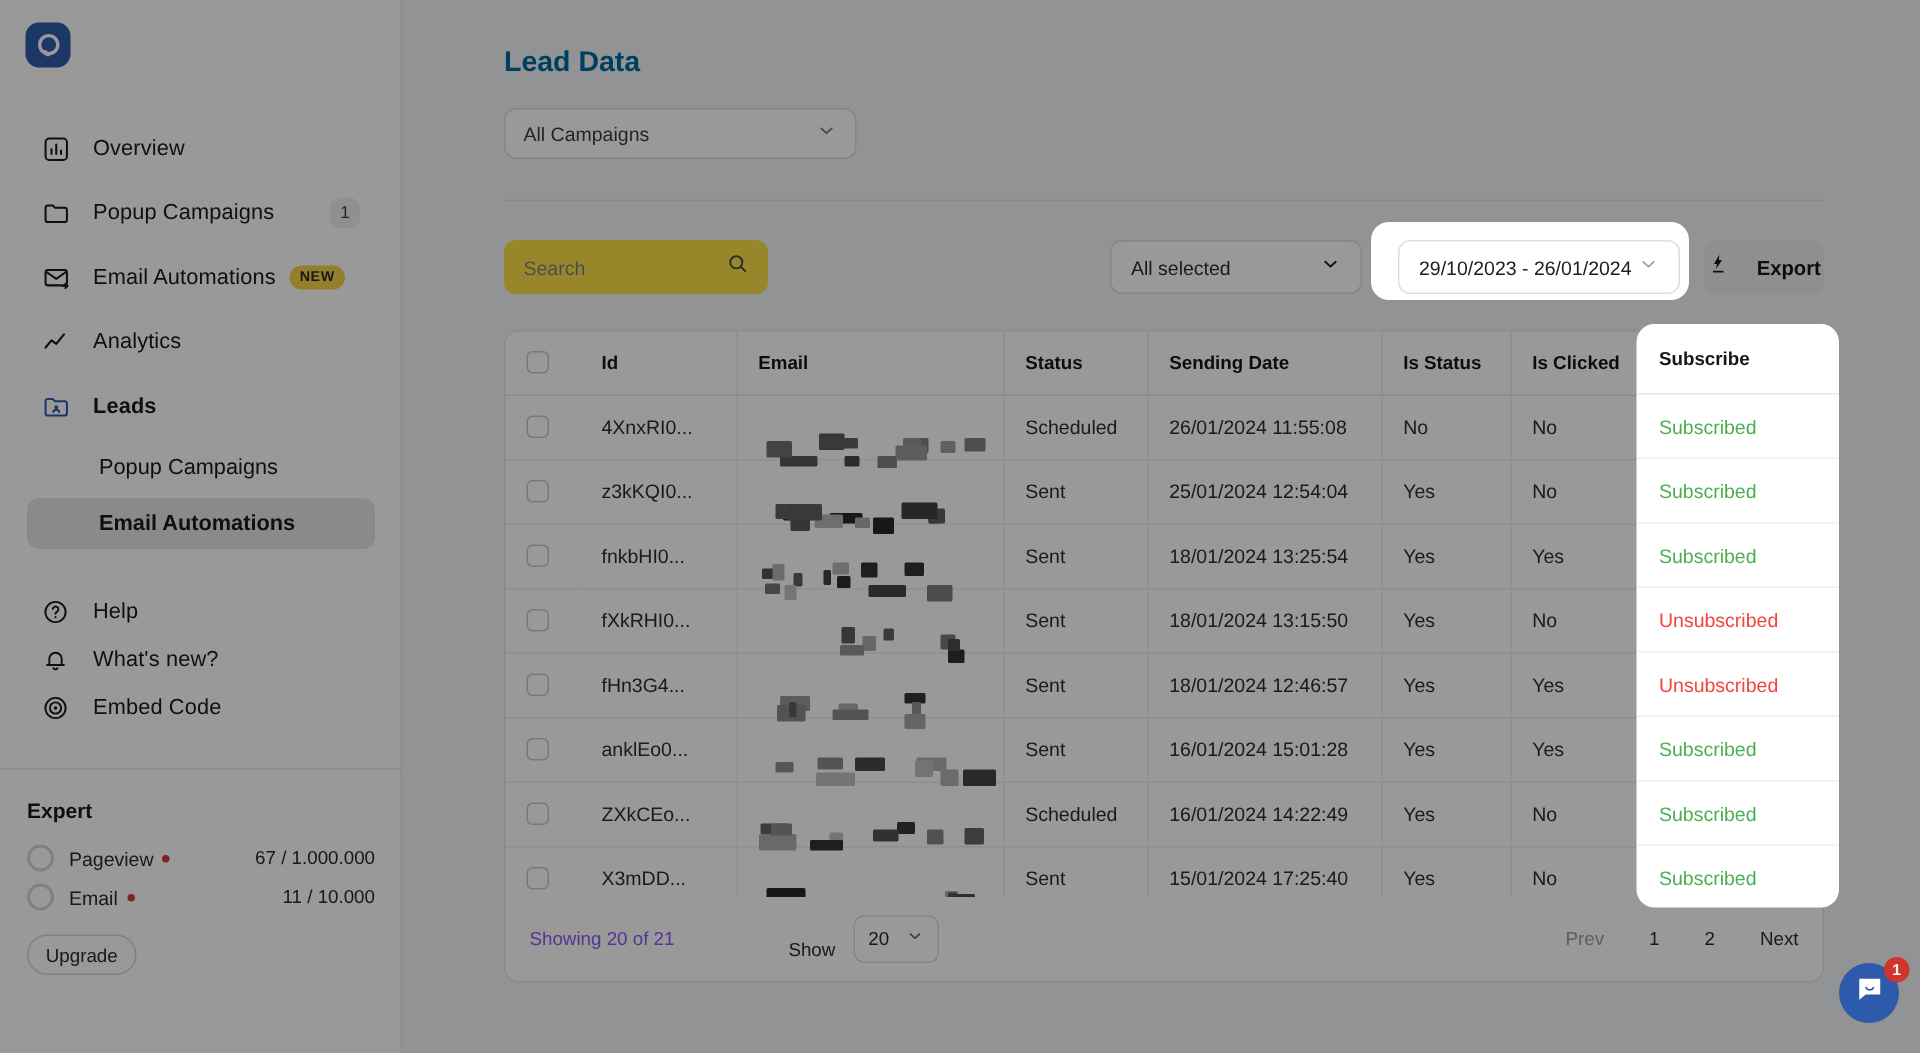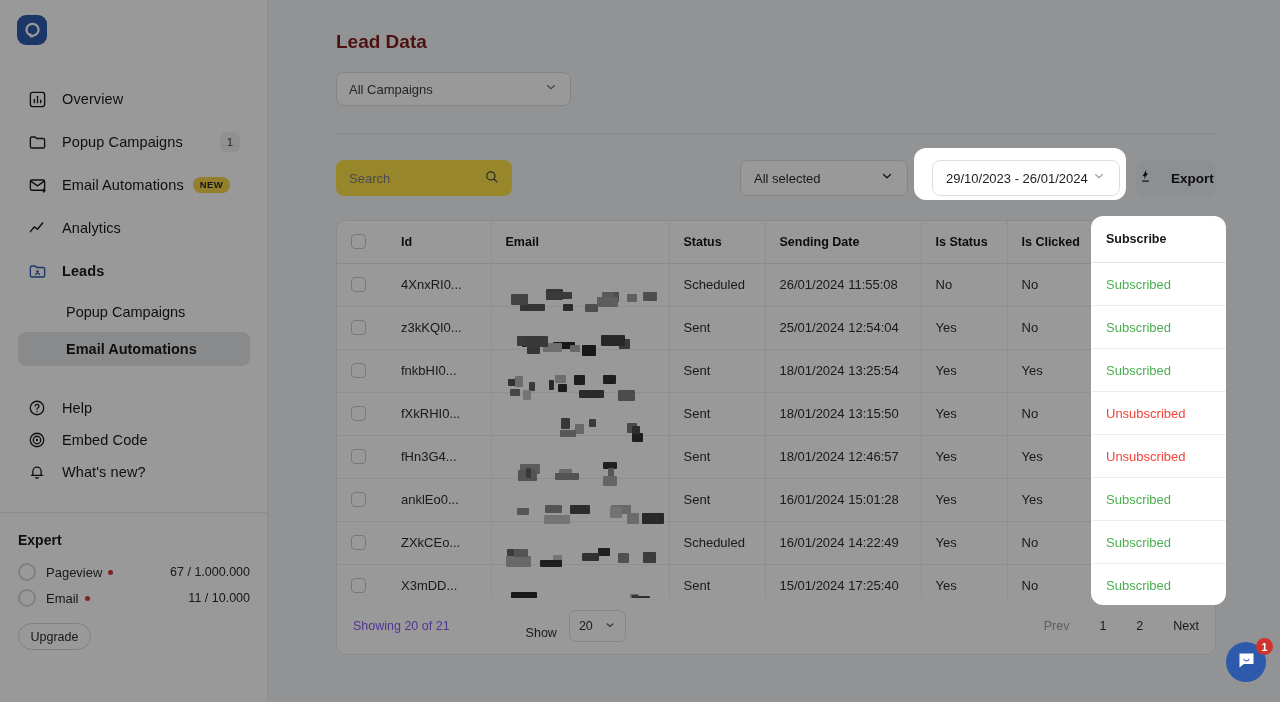--- a/index.html
+++ b/index.html
@@ -88,21 +88,21 @@
   }
 
   
   .main {
     position: absolute; left: 268px; top: 0;
     width: 1012px; height: 702px;
     background: #f4f5f7;
   }
   .page-title {
     position: absolute; left: 68px; top: 31px;
-    font-size: 19px; font-weight: bold; color: #7f1d1d;
+    font-size: 19px; font-weight: bold; color: #0369a1;
   }
   .campaign-select {
     position: absolute; left: 68px; top: 72px;
     width: 235px; height: 34px;
     border: 1px solid #dcdee2; border-radius: 8px; background: #fff;
     display: flex; align-items: center; padding: 0 12px;
     cursor: pointer;
   }
   .campaign-select .txt { font-size: 13px; color: #3a3d42; }
   .chev { margin-left: auto; }
@@ -323,36 +323,36 @@
             <circle cx="12" cy="12" r="9"></circle>
             <path d="M9.6 9.3a2.5 2.5 0 114 2.3c-.9.6-1.6 1-1.6 2" stroke-linecap="round"></path>
             <circle cx="12" cy="16.6" r=".95" fill="#1a1a1a" stroke="none"></circle>
           </svg>
         </span>
         <span class="lbl">Help</span>
       </div>
       <div class="nav-item">
         <span class="ico">
           <svg width="18" height="18" viewBox="0 0 24 24" fill="none" stroke="#1a1a1a" stroke-width="1.7">
+            <path d="M6.5 16V11a5.5 5.5 0 1111 0v5" stroke-linecap="round"></path>
+            <line x1="4.5" y1="16.5" x2="19.5" y2="16.5" stroke-linecap="round"></line>
+            <path d="M10.3 19.3a1.9 1.9 0 003.4 0" stroke-linecap="round"></path>
+          </svg>
+        </span>
+        <span class="lbl">What's new?</span>
+      </div>
+      <div class="nav-item">
+        <span class="ico">
+          <svg width="18" height="18" viewBox="0 0 24 24" fill="none" stroke="#1a1a1a" stroke-width="1.7">
             <circle cx="12" cy="12" r="9"></circle>
             <circle cx="12" cy="12" r="5"></circle>
             <circle cx="12" cy="12" r="1.6" fill="#1a1a1a" stroke="none"></circle>
           </svg>
         </span>
         <span class="lbl">Embed Code</span>
-      </div>
-      <div class="nav-item">
-        <span class="ico">
-          <svg width="18" height="18" viewBox="0 0 24 24" fill="none" stroke="#1a1a1a" stroke-width="1.7">
-            <path d="M6.5 16V11a5.5 5.5 0 1111 0v5" stroke-linecap="round"></path>
-            <line x1="4.5" y1="16.5" x2="19.5" y2="16.5" stroke-linecap="round"></line>
-            <path d="M10.3 19.3a1.9 1.9 0 003.4 0" stroke-linecap="round"></path>
-          </svg>
-        </span>
-        <span class="lbl">What's new?</span>
       </div>
     </div>
 
     <div class="divider"></div>
 
     <div class="plan">
       <div class="plan-title">Expert</div>
 
       <div class="meter-row">
         <span class="ring"></span>

